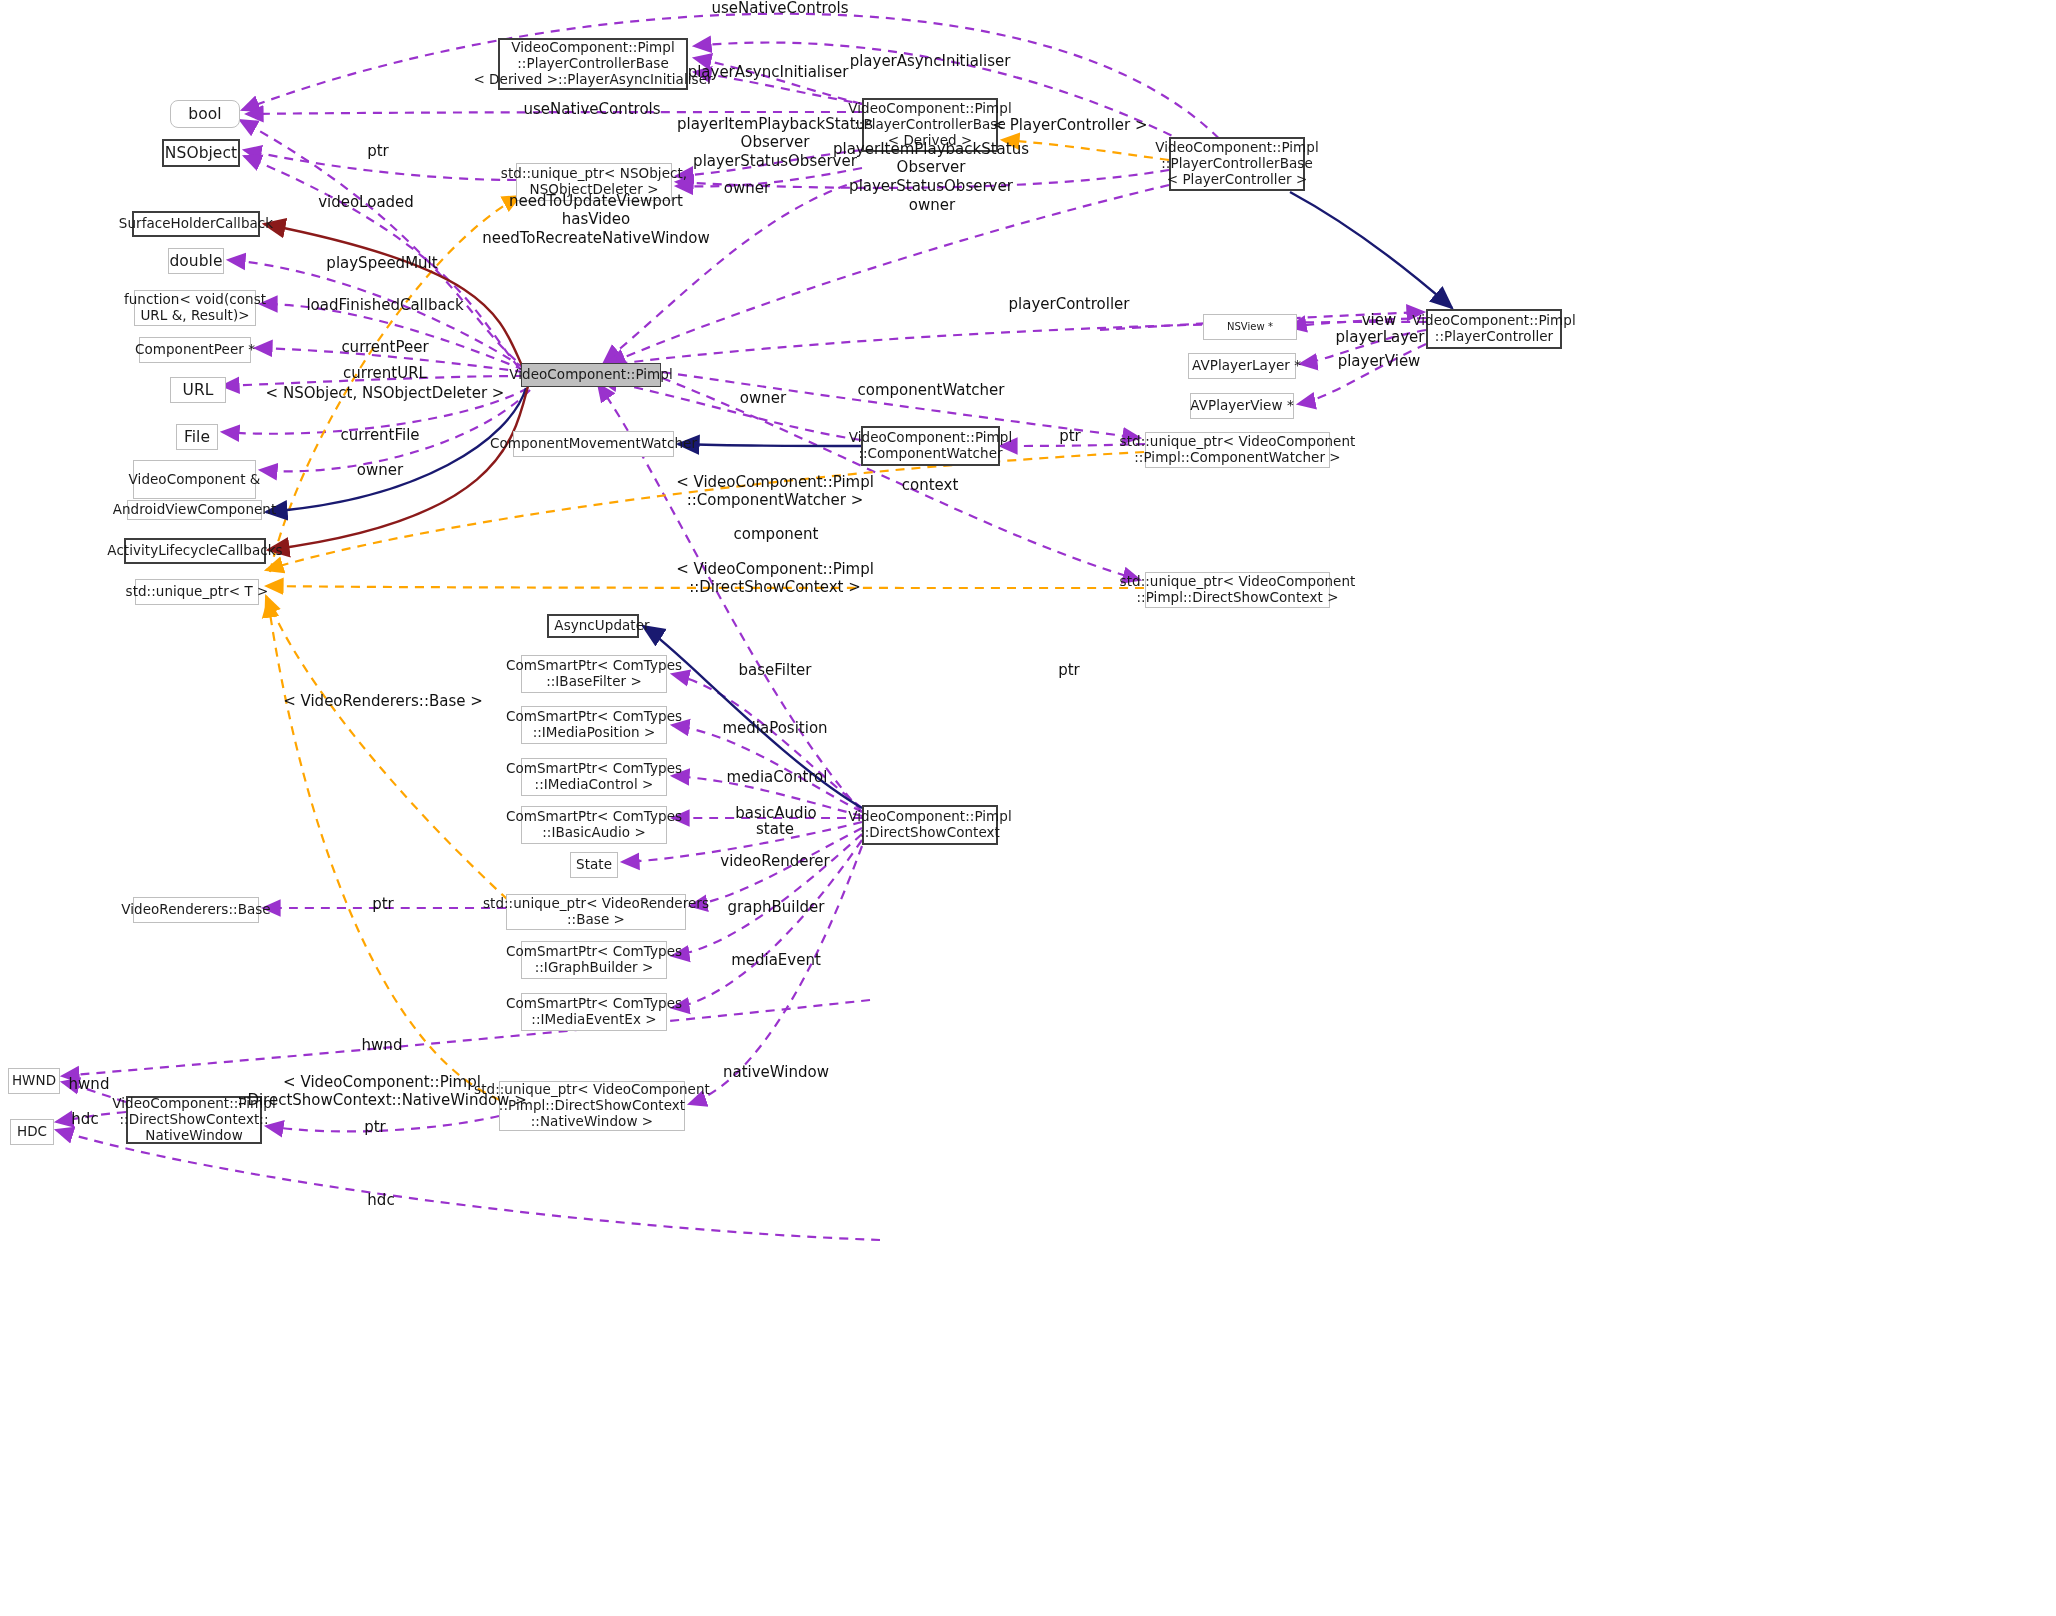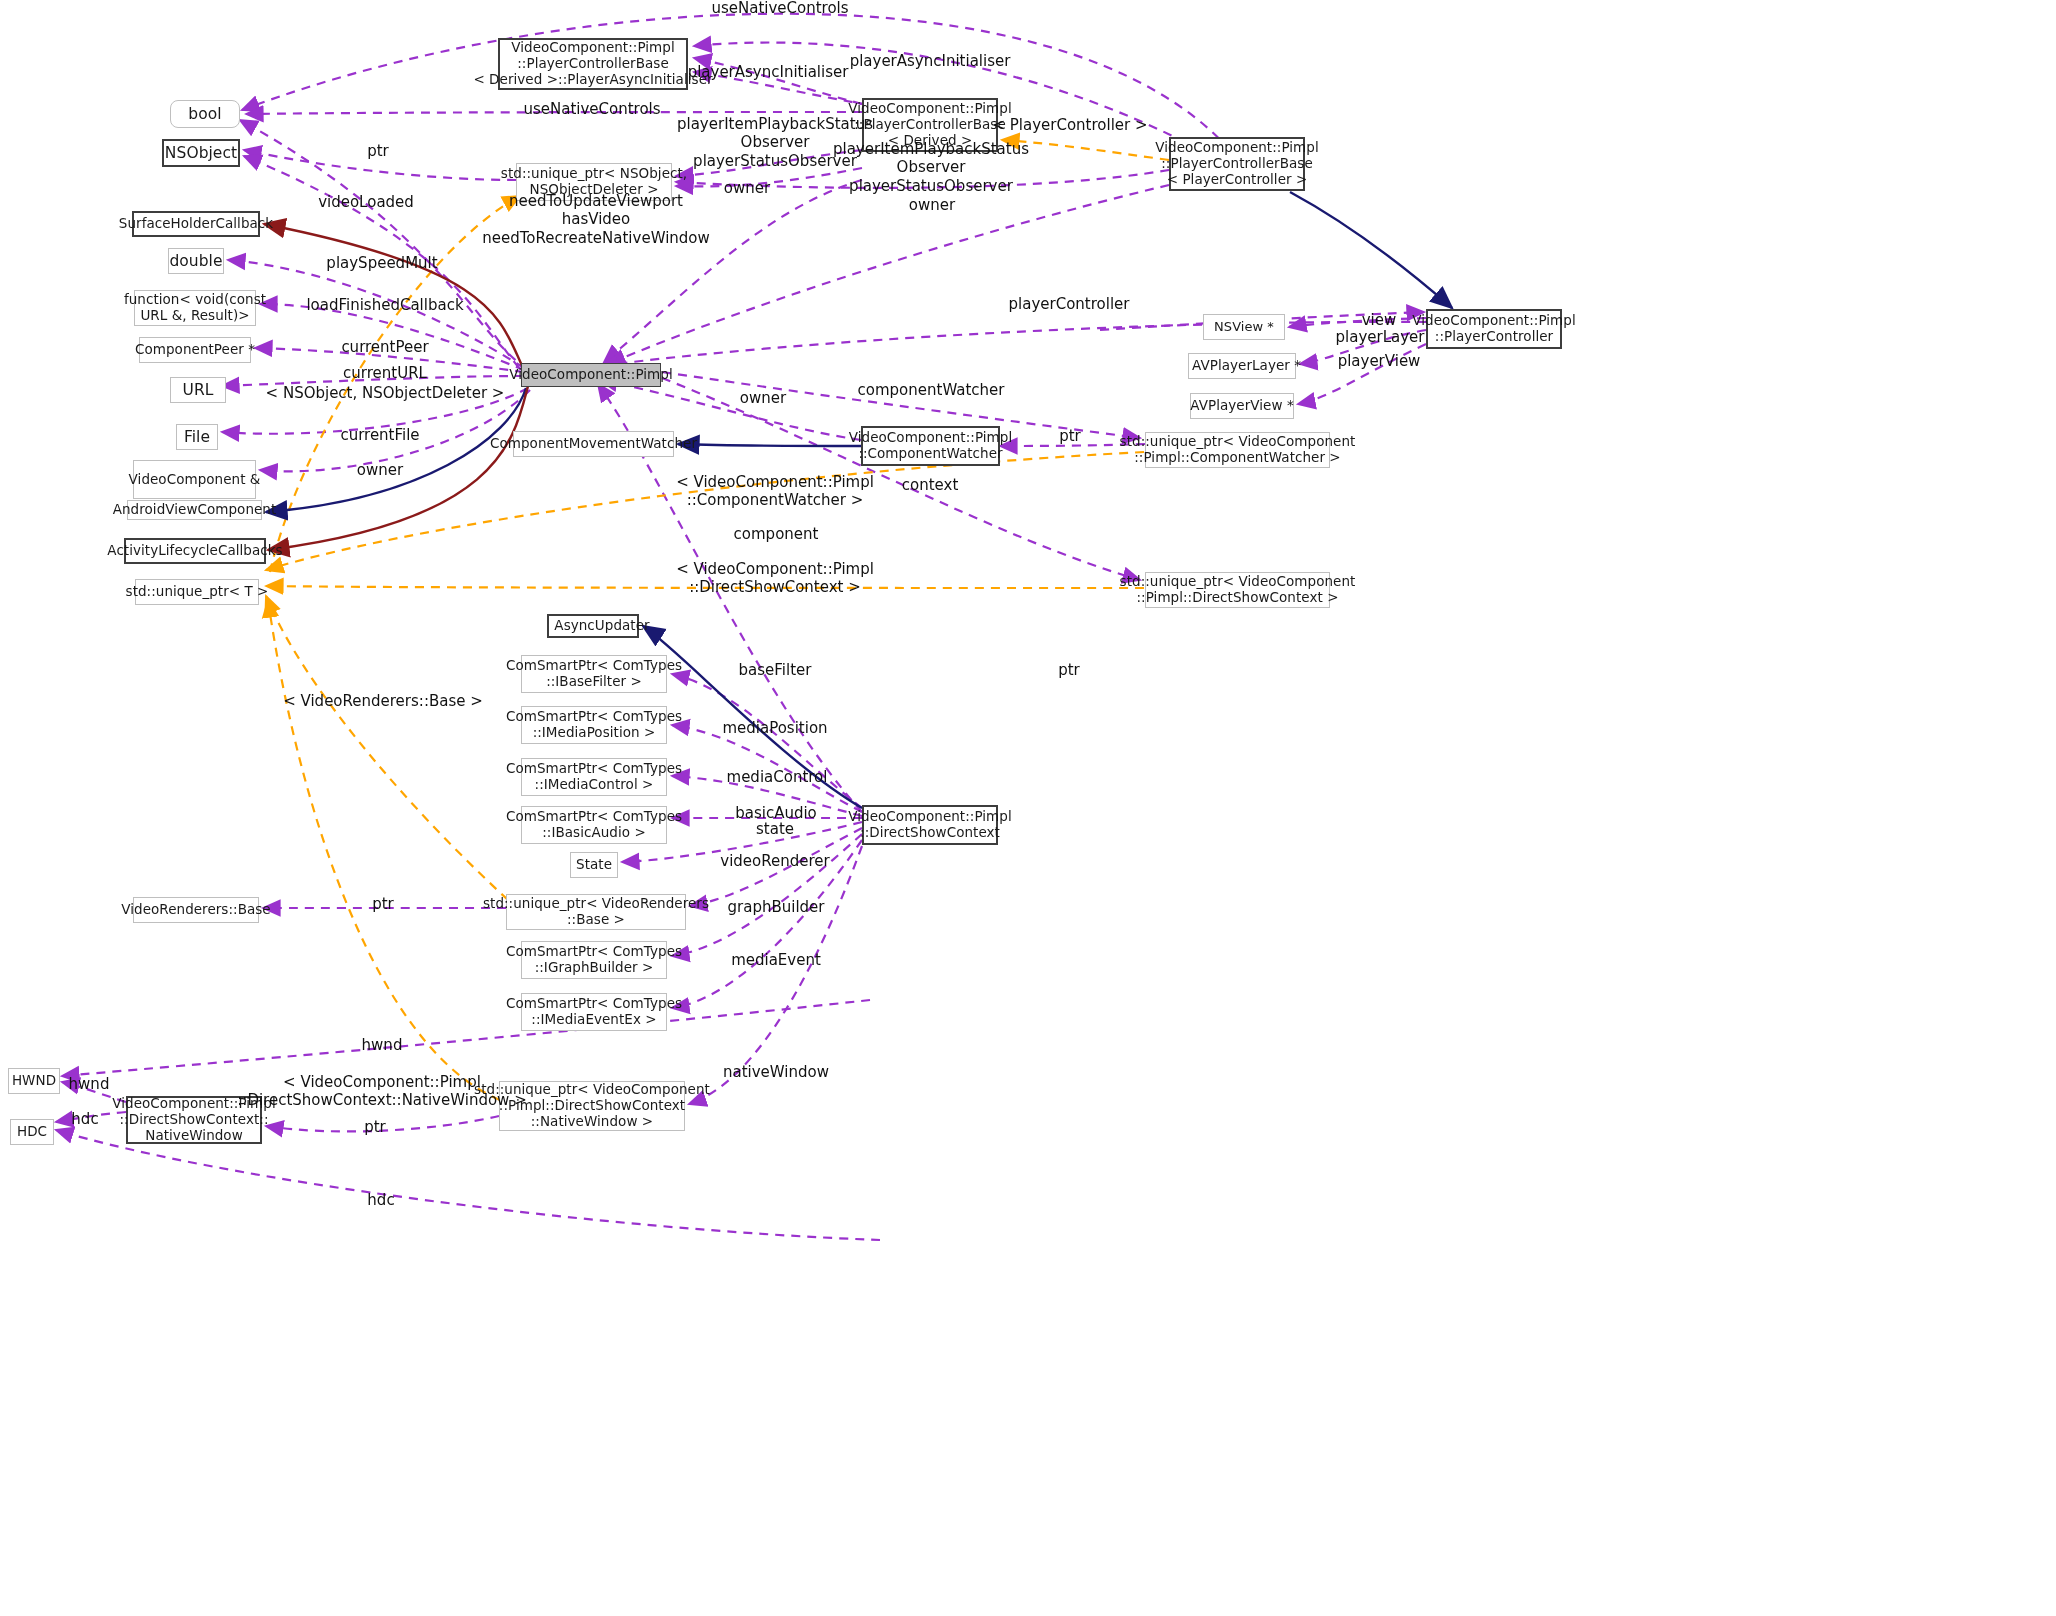--- a/index.html
+++ b/index.html
@@ -180,21 +180,21 @@
   <div class="node plain" style="left:139px;top:337px;width:112px;height:26px;font-size:13.5px;">ComponentPeer *</div>
   <div class="node plain" style="left:170px;top:377px;width:56px;height:26px;">URL</div>
   <div class="node focus" style="left:521px;top:363px;width:140px;height:24px;font-size:13.5px;">VideoComponent::Pimpl</div>
   <div class="node plain" style="left:176px;top:424px;width:42px;height:26px;">File</div>
   <div class="node plain" style="left:513px;top:431px;width:161px;height:26px;font-size:13.5px;">ComponentMovementWatcher</div>
   <div class="node strong" style="left:861px;top:426px;width:139px;height:40px;font-size:13.5px;">VideoComponent::Pimpl
 ::ComponentWatcher</div>
   <div class="node plain" style="left:1145px;top:432px;width:185px;height:36px;font-size:13.5px;">std::unique_ptr&lt; VideoComponent
 ::Pimpl::ComponentWatcher &gt;</div>
   <div class="node plain" style="left:133px;top:460px;width:123px;height:39px;font-size:13.5px;">VideoComponent &amp;</div>
-  <div class="node plain" style="left:1203px;top:314px;width:82px;height:26px;font-size:13px;">NSView *</div>
+  <div class="node plain" style="left:1203px;top:314px;width:94px;height:26px;font-size:10px;">NSView *</div>
   <div class="node plain" style="left:1188px;top:353px;width:108px;height:26px;font-size:13.5px;padding-left:15px;">AVPlayerLayer *</div>
   <div class="node plain" style="left:1190px;top:393px;width:104px;height:26px;font-size:13.5px;">AVPlayerView *</div>
   <div class="node strong" style="left:1426px;top:309px;width:136px;height:40px;font-size:13.5px;">VideoComponent::Pimpl
 ::PlayerController</div>
   <div class="node plain" style="left:127px;top:500px;width:135px;height:20px;font-size:13.5px;">AndroidViewComponent</div>
   <div class="node strong" style="left:124px;top:538px;width:142px;height:26px;font-size:13.5px;">ActivityLifecycleCallbacks</div>
   <div class="node plain" style="left:135px;top:579px;width:124px;height:26px;font-size:13.5px;">std::unique_ptr&lt; T &gt;</div>
   <div class="node plain" style="left:1145px;top:572px;width:185px;height:36px;font-size:13.5px;">std::unique_ptr&lt; VideoComponent
 ::Pimpl::DirectShowContext &gt;</div>
   <div class="node strong" style="left:547px;top:614px;width:92px;height:24px;font-size:13.5px;padding-left:24px;">AsyncUpdater</div>

